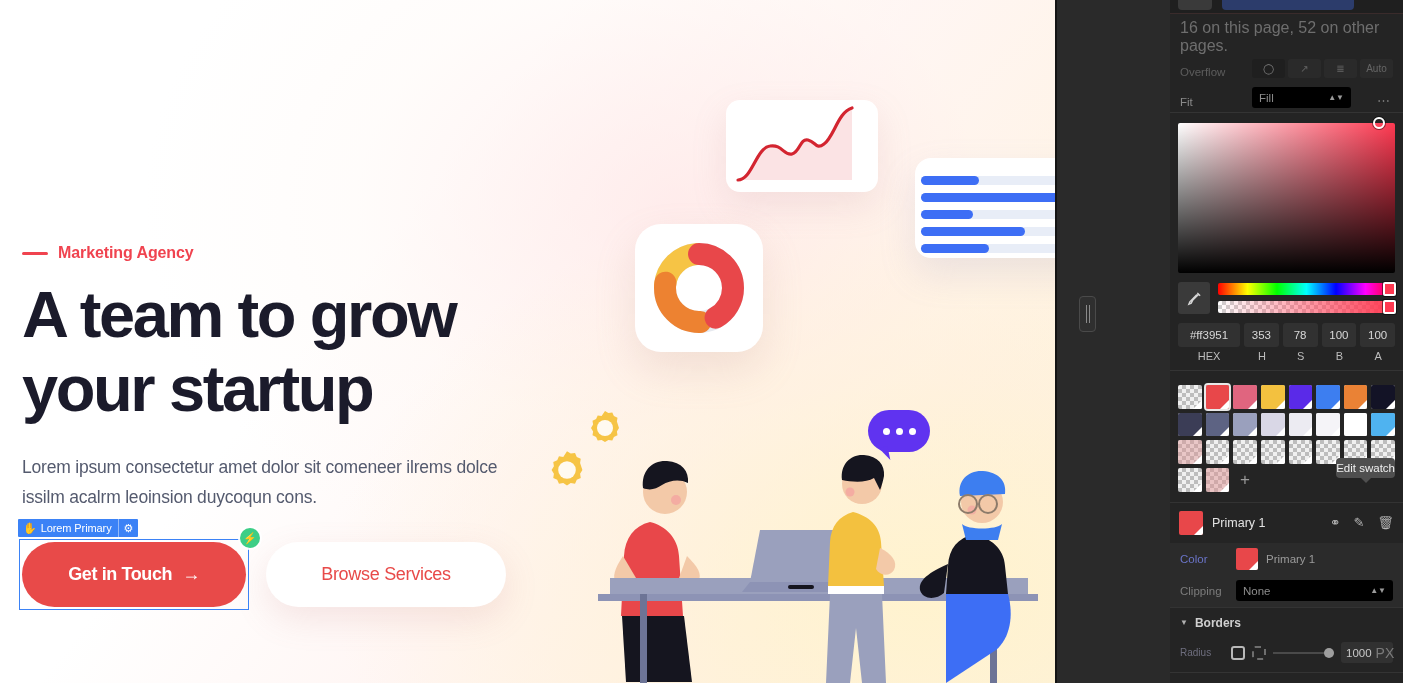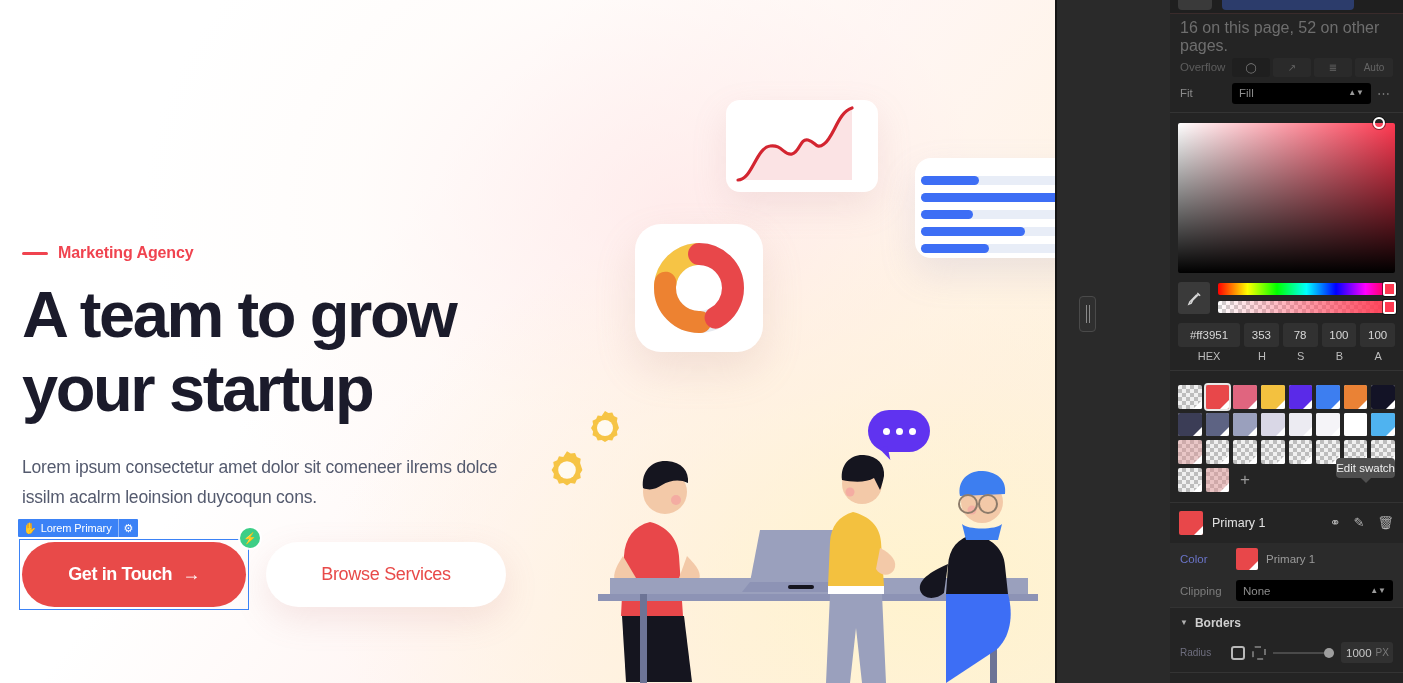--- a/index.html
+++ b/index.html
@@ -129,21 +129,21 @@
   
   .panel {
     width: 233px; flex: 0 0 233px; height: 683px; background: #242424;
     color: #bdbdbd; font-size: 11.5px; position: relative; overflow: hidden;
   }
   .p-top-strip { height: 14px; background: #1f1f1f; border-bottom: 1px solid #3a2b2b; position: relative; }
   .p-top-strip .stub-a { position: absolute; left: 8px; top: -12px; width: 34px; height: 22px; background: #3a3a3a; border-radius: 4px; }
   .p-top-strip .stub-b { position: absolute; left: 52px; top: -12px; width: 132px; height: 22px; background: #2c3c6b; border-radius: 4px; }
   .pages-note { padding: 5px 10px 7px; color: #6e6e6e; font-size: 16px; }
 
-  .row { display: flex; align-items: center; padding: 0 10px; height: 30px; gap: 4px; }
+  .row { display: flex; align-items: flex-end; padding: 0 10px; height: 30px; gap: 24px; }
   .row .lab { width: 48px; color: #8a8a8a; font-size: 11.5px; flex: 0 0 48px; }
   .seg { display: flex; flex: 1; gap: 3px; }
   .seg button {
     flex: 1; height: 19px; background: #303030; border: none; border-radius: 3px;
     color: #9a9a9a; font-size: 10px; cursor: pointer; display: flex;
     align-items: center; justify-content: center;
   }
   .seg button.active { background: #1c1c1c; color: #cfcfcf; }
   .overflow-row { height: 22px; opacity: 0.55; margin-top: -6px; }
 
@@ -279,21 +279,21 @@
   .slide-track { flex: 1; height: 2px; background: #4a4a4a; position: relative; cursor: pointer; }
   .slide-knob {
     position: absolute; right: 0; top: -4px; width: 10px; height: 10px;
     border-radius: 50%; background: #9e9e9e;
   }
   .num-in {
     width: 52px; height: 21px; background: #313131; border-radius: 3px; display: flex;
     align-items: center; padding: 0 5px; color: #c8c8c8; font-size: 11.5px; gap: 4px;
     cursor: text;
   }
-  .num-in .unit { color: #7a7a7a; font-size: 10px; margin-left: auto; }
+  .num-in .unit { color: #7a7a7a; font-size: 14px; margin-left: auto; }
   .borders-label { padding: 10px 10px 0; color: #8a8a8a; font-size: 11.5px; }
 </style>
 </head>
 <body>
 
 <div id="app">
 
   <div class="canvas-wrap">
     <div class="hero">
 

